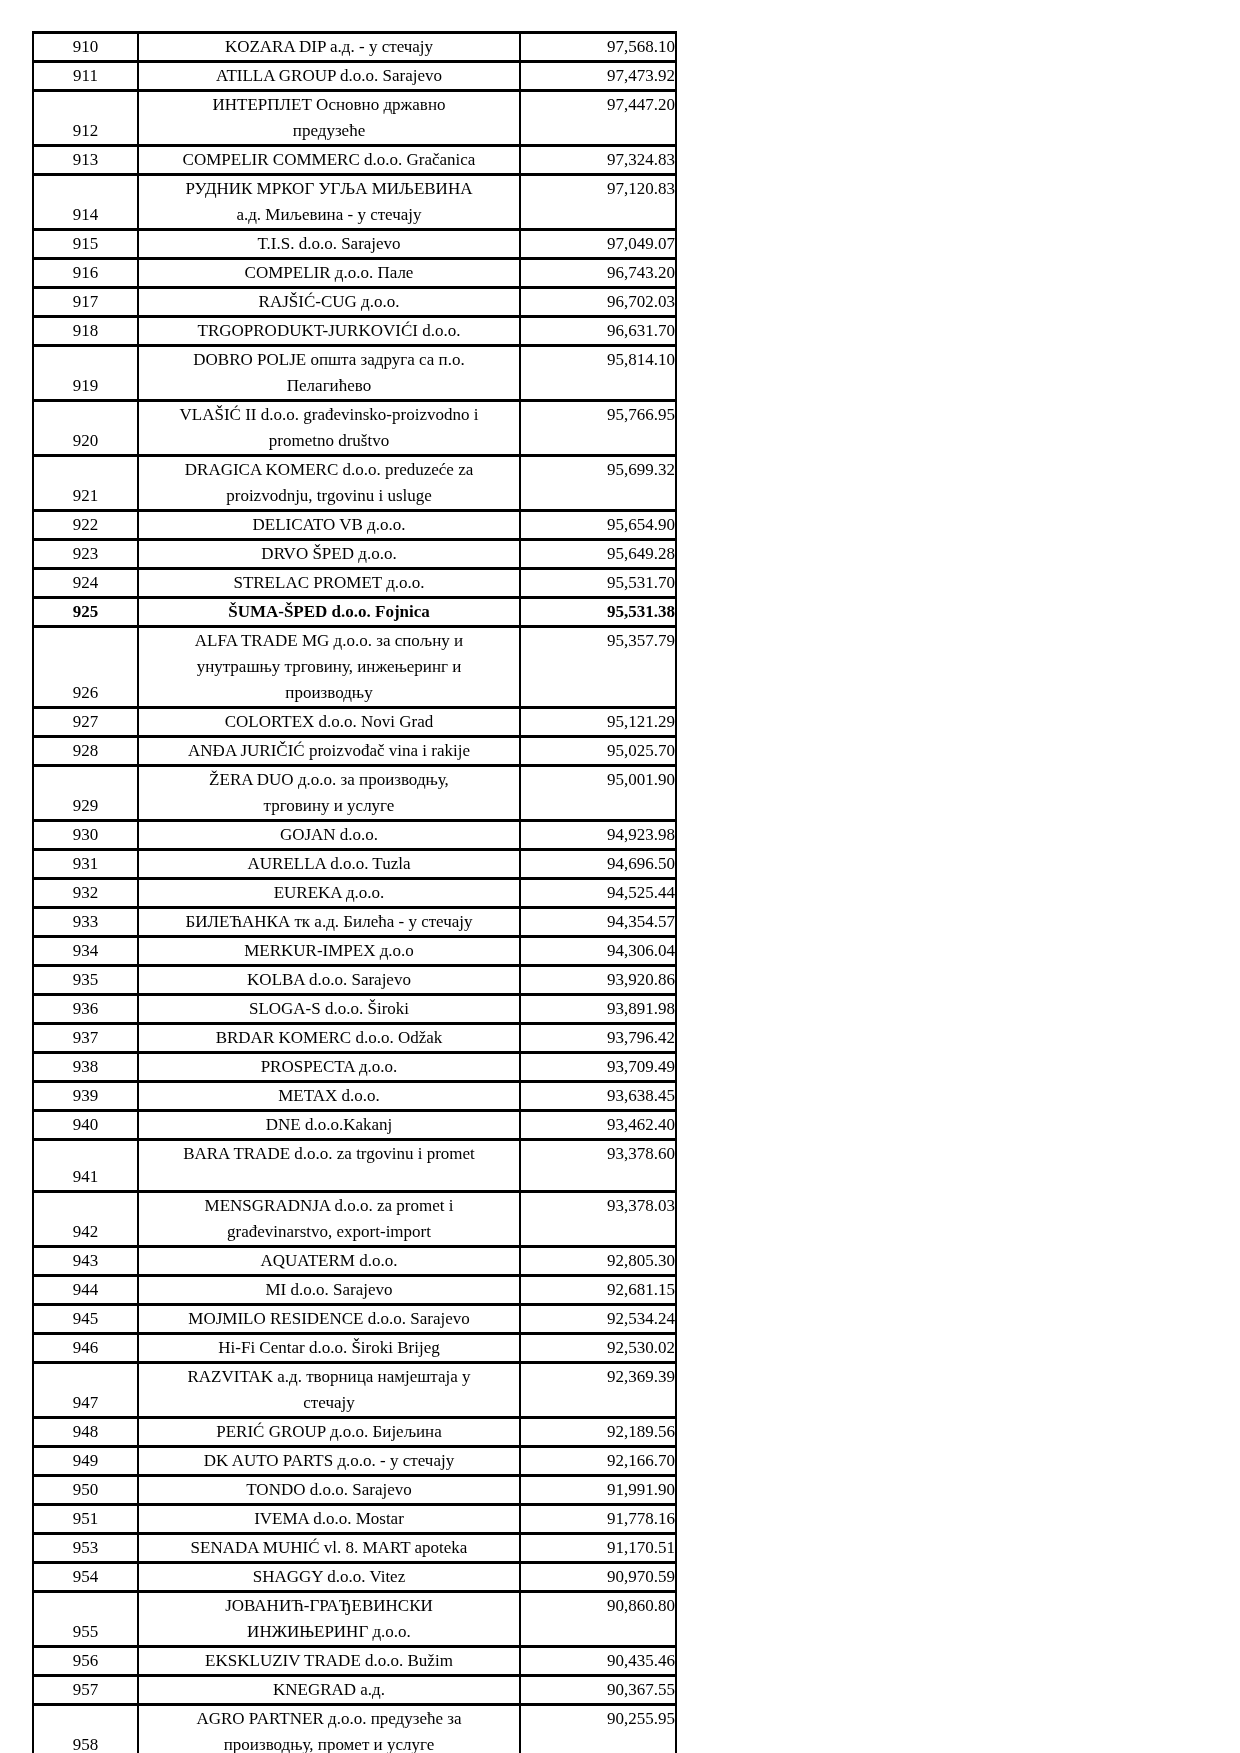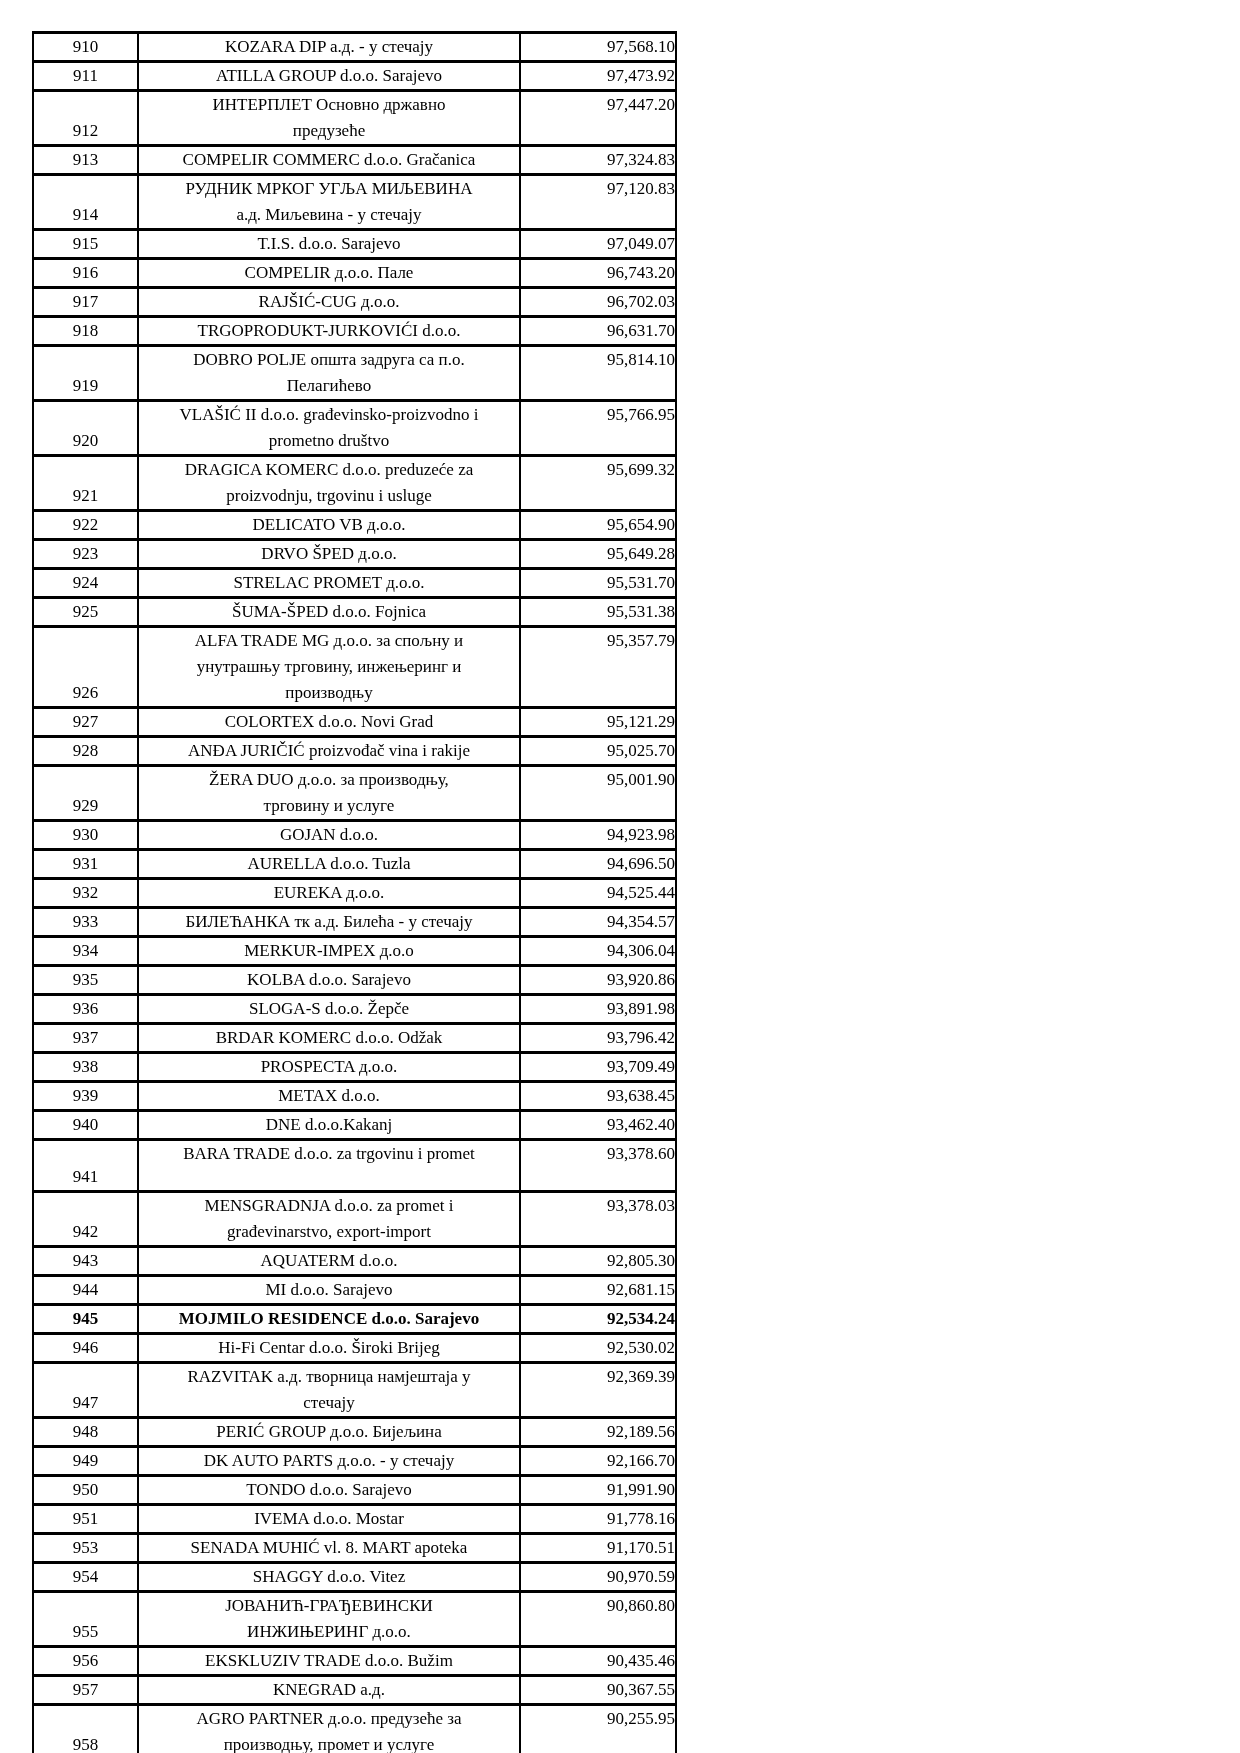--- a/index.html
+++ b/index.html
@@ -137,21 +137,21 @@
         <tr style="height: 26px;">
           <td class="num">923</td>
           <td class="name">DRVO ŠPED д.о.о.</td>
           <td class="amt">95,649.28</td>
         </tr>
         <tr style="height: 26px;">
           <td class="num">924</td>
           <td class="name">STRELAC PROMET д.о.о.</td>
           <td class="amt">95,531.70</td>
         </tr>
-        <tr style="height: 26px;">
+        <tr style="height: 26px; font-weight: bold;">
           <td class="num">925</td>
           <td class="name">ŠUMA-ŠPED d.o.o. Fojnica</td>
           <td class="amt">95,531.38</td>
         </tr>
         <tr style="height: 78px;">
           <td class="num">926</td>
           <td class="name">ALFA TRADE MG  д.о.о. за спољну и
 унутрашњу трговину, инжењеринг и
 производњу</td>
           <td class="amt">95,357.79</td>
@@ -197,21 +197,21 @@
           <td class="name">MERKUR-IMPEX  д.о.о</td>
           <td class="amt">94,306.04</td>
         </tr>
         <tr style="height: 26px;">
           <td class="num">935</td>
           <td class="name">KOLBA d.o.o. Sarajevo</td>
           <td class="amt">93,920.86</td>
         </tr>
         <tr style="height: 26px;">
           <td class="num">936</td>
-          <td class="name">SLOGA-S d.o.o. Žepče</td>
+          <td class="name">SLOGA-S d.o.o. Široki</td>
           <td class="amt">93,891.98</td>
         </tr>
         <tr style="height: 26px;">
           <td class="num">937</td>
           <td class="name">BRDAR KOMERC d.o.o. Odžak</td>
           <td class="amt">93,796.42</td>
         </tr>
         <tr style="height: 26px;">
           <td class="num">938</td>
           <td class="name">PROSPECTA д.о.о.</td>
@@ -242,21 +242,21 @@
         <tr style="height: 26px;">
           <td class="num">943</td>
           <td class="name">AQUATERM d.o.o.</td>
           <td class="amt">92,805.30</td>
         </tr>
         <tr style="height: 26px;">
           <td class="num">944</td>
           <td class="name">MI d.o.o. Sarajevo</td>
           <td class="amt">92,681.15</td>
         </tr>
-        <tr style="height: 26px; font-weight: bold;">
+        <tr style="height: 26px;">
           <td class="num">945</td>
           <td class="name">MOJMILO RESIDENCE d.o.o. Sarajevo</td>
           <td class="amt">92,534.24</td>
         </tr>
         <tr style="height: 26px;">
           <td class="num">946</td>
           <td class="name">Hi-Fi Centar d.o.o. Široki Brijeg</td>
           <td class="amt">92,530.02</td>
         </tr>
         <tr style="height: 52px;">

